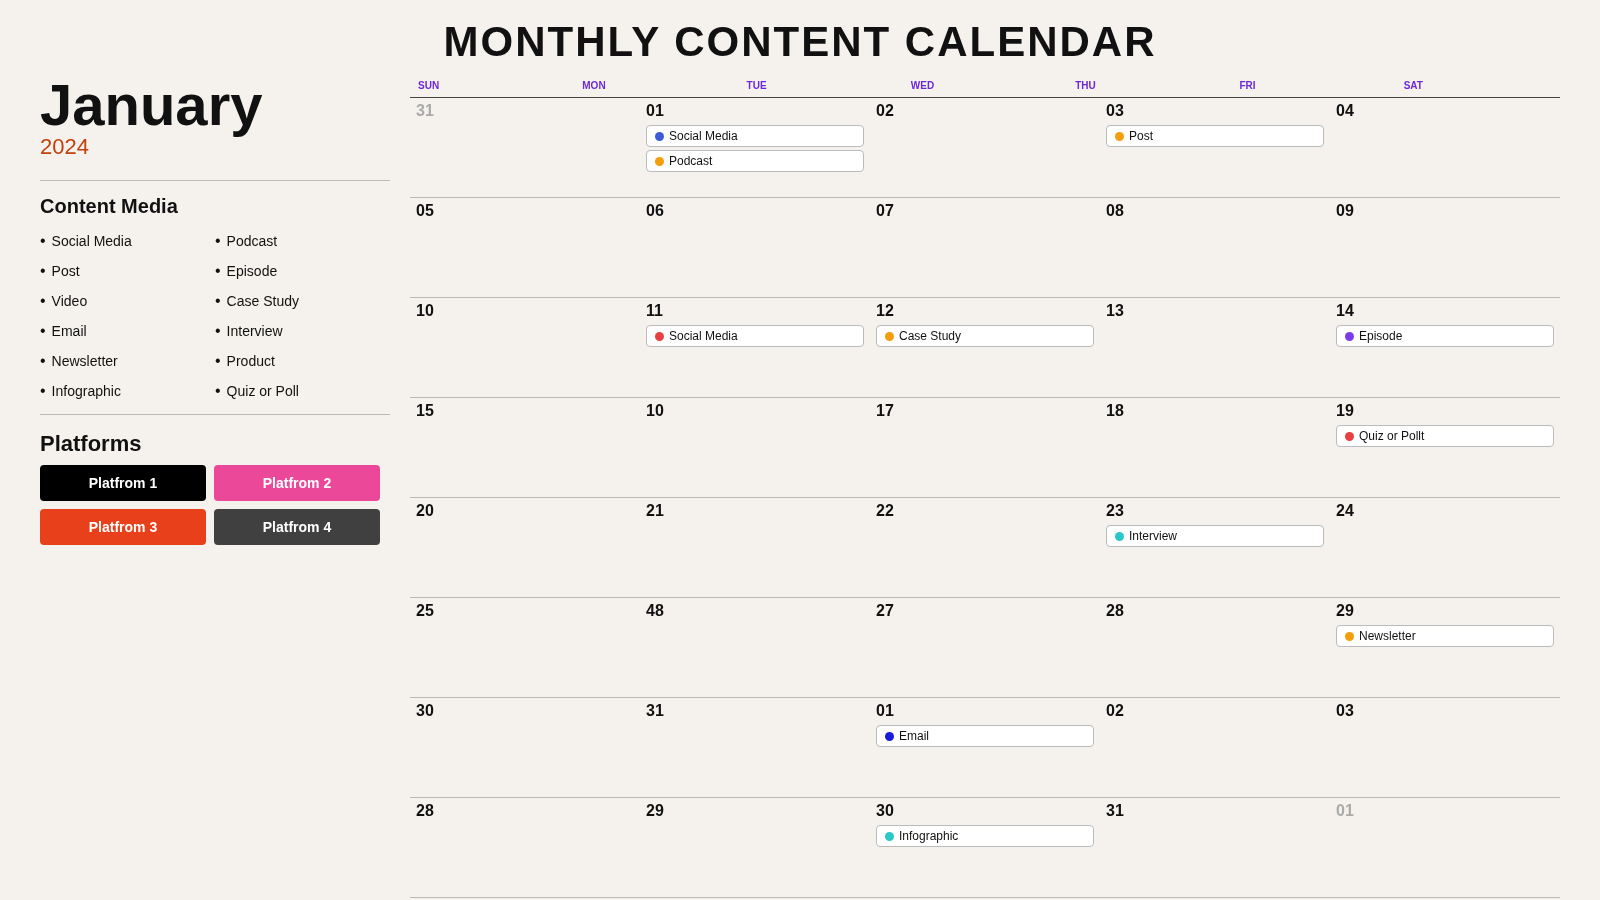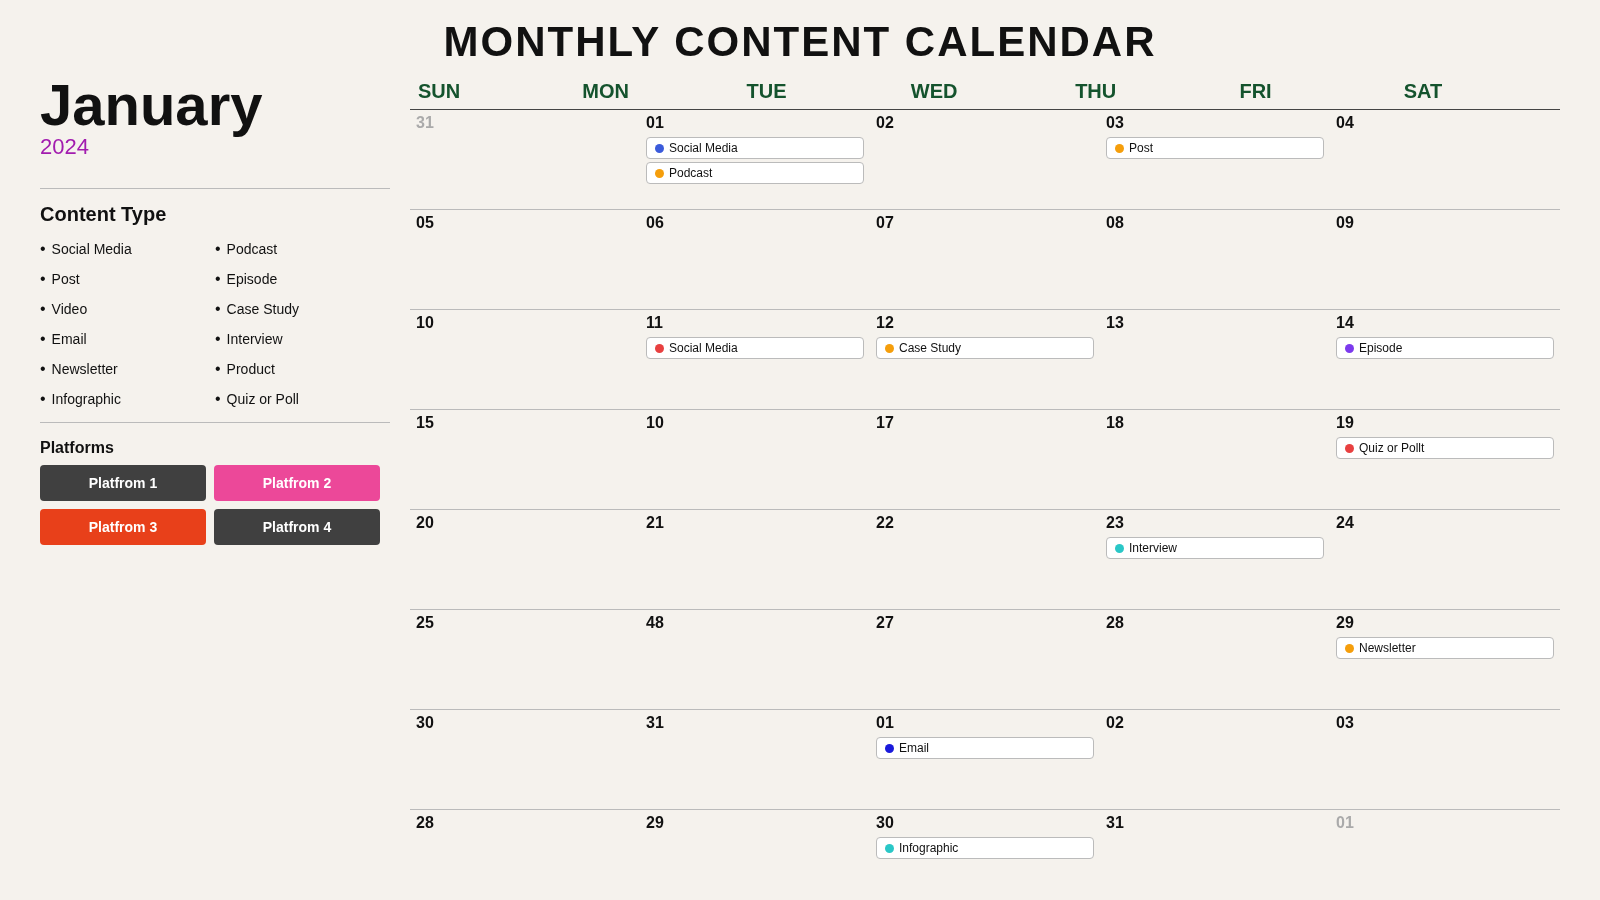--- a/index.html
+++ b/index.html
@@ -41,22 +41,22 @@
     }
     .month-title {
       font-size: 58px;
       font-weight: 900;
       color: #111;
       line-height: 1;
     }
     .year-title {
       font-size: 22px;
       font-weight: 400;
-      color: #a21caf;
-      margin-bottom: 20px;
+      color: #c2410c;
+      margin-bottom: 12px;
     }
     .sidebar-divider {
       border: none;
       border-top: 1.5px solid #bbb;
       margin: 8px 0;
       width: 100%;
     }
     .content-type-title {
       font-size: 20px;
       font-weight: 800;
@@ -74,62 +74,62 @@
       padding: 6px 0;
       display: flex;
       align-items: center;
       gap: 6px;
     }
     .content-type-item::before {
       content: '•';
       font-size: 16px;
     }
     .platforms-title {
-      font-size: 16px;
+      font-size: 22px;
       font-weight: 800;
       color: #111;
       margin: 8px 0 8px 0;
     }
     .platform-grid {
       display: grid;
       grid-template-columns: 1fr 1fr;
       gap: 8px;
       width: 340px;
     }
     .platform-btn {
       border: none;
       border-radius: 4px;
       padding: 10px 0;
       font-size: 14px;
       font-weight: 600;
       color: #fff;
       text-align: center;
       cursor: pointer;
     }
-    .platform-btn.p1 { background: #404040; }
+    .platform-btn.p1 { background: #000000; }
     .platform-btn.p2 { background: #ec4899; }
     .platform-btn.p3 { background: #e8401a; }
     .platform-btn.p4 { background: #404040; }
     .platform-btn.p5 { background: #e8b84b; grid-column: 1; }
 
     
     .calendar {
       flex: 1;
       display: flex;
       flex-direction: column;
     }
     .cal-header {
       display: grid;
       grid-template-columns: repeat(7, 1fr);
       margin-bottom: 0;
     }
     .cal-day-header {
-      font-size: 20px;
+      font-size: 10px;
       font-weight: 700;
-      color: #14532d;
+      color: #6d28d9;
       padding: 4px 8px 6px 8px;
       border-bottom: 1.5px solid #444;
     }
     .cal-grid {
       display: grid;
       grid-template-columns: repeat(5, 1fr);
       grid-template-rows: repeat(6, 1fr);
       flex: 1;
     }
     .cal-cell {
@@ -181,21 +181,21 @@
 
 <div class="page">
   <div class="main-title">MONTHLY CONTENT CALENDAR</div>
 
   <div class="content-area">
 
     <div class="sidebar">
       <div class="month-title">January</div>
       <div class="year-title">2024</div>
       <hr class="sidebar-divider">
-      <div class="content-type-title">Content Type</div>
+      <div class="content-type-title">Content Media</div>
       <div class="content-type-list" id="content-type-list">
           <div class="content-type-item">Social Media</div>
           <div class="content-type-item">Podcast</div>
           <div class="content-type-item">Post</div>
           <div class="content-type-item">Episode</div>
           <div class="content-type-item">Video</div>
           <div class="content-type-item">Case Study</div>
           <div class="content-type-item">Email</div>
           <div class="content-type-item">Interview</div>
           <div class="content-type-item">Newsletter</div>

